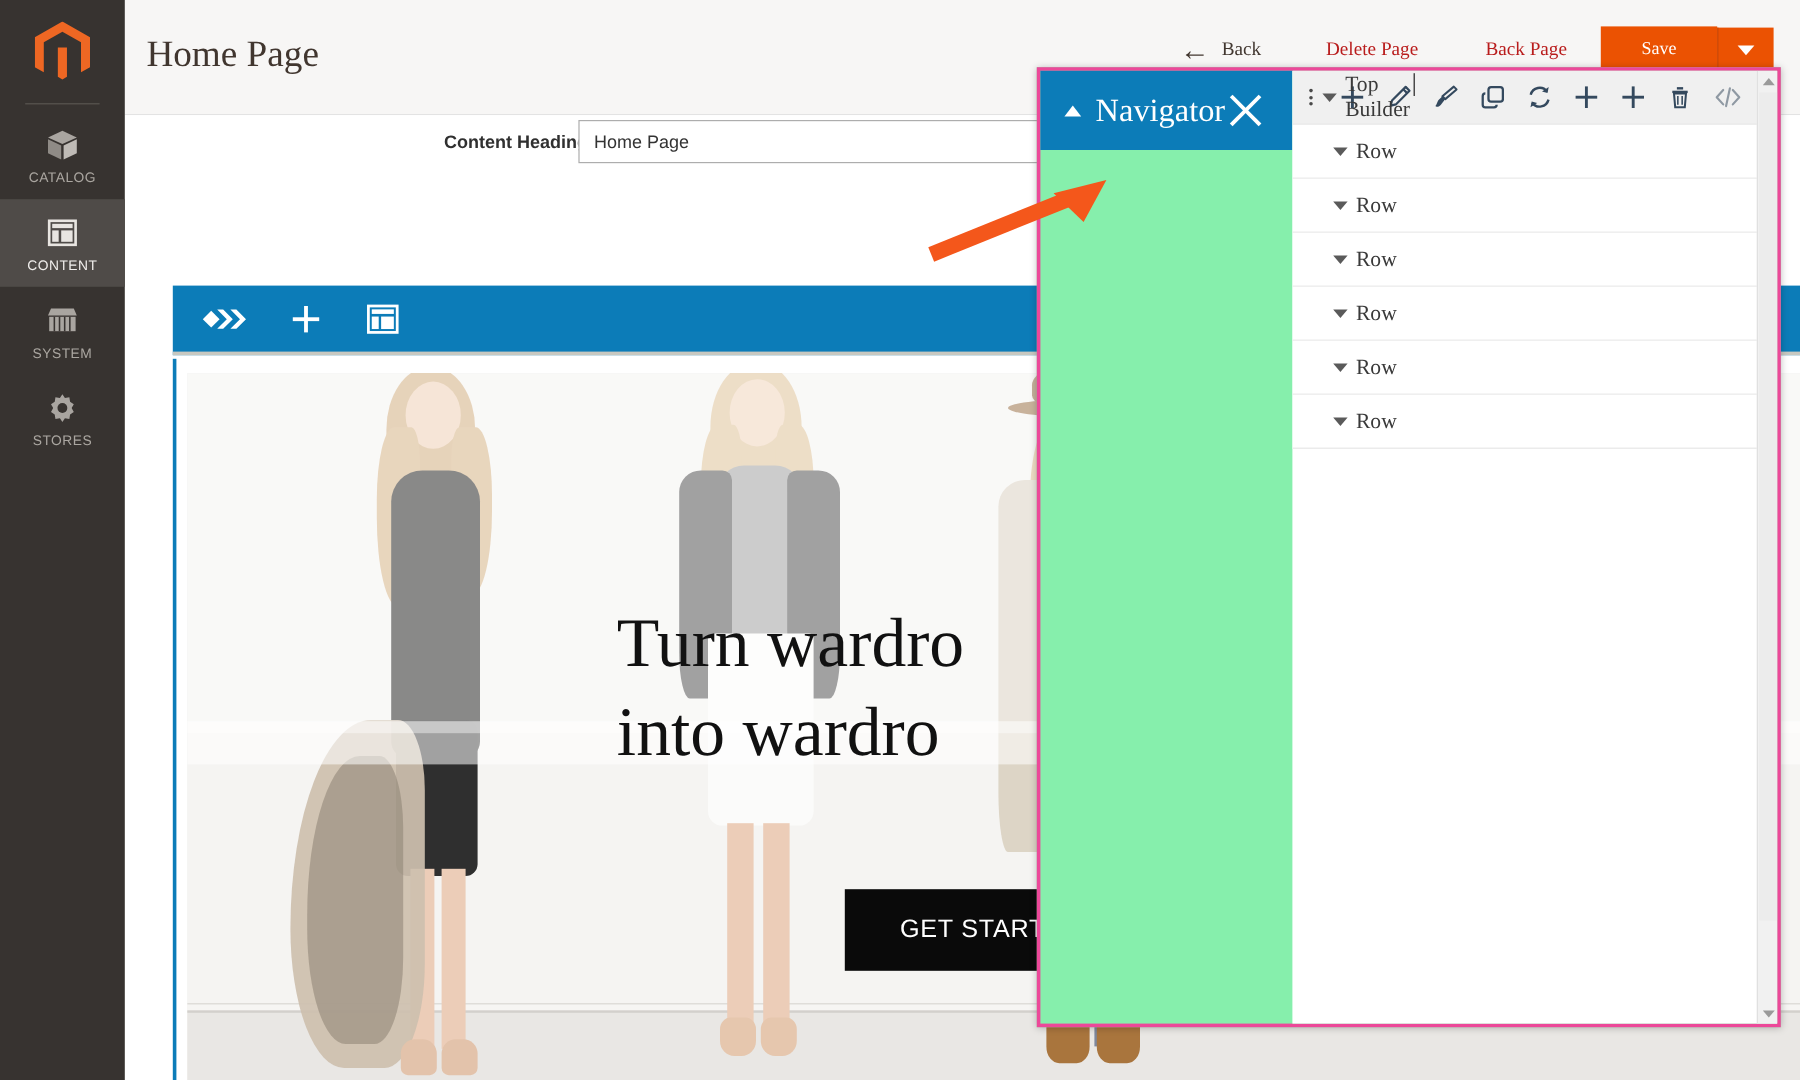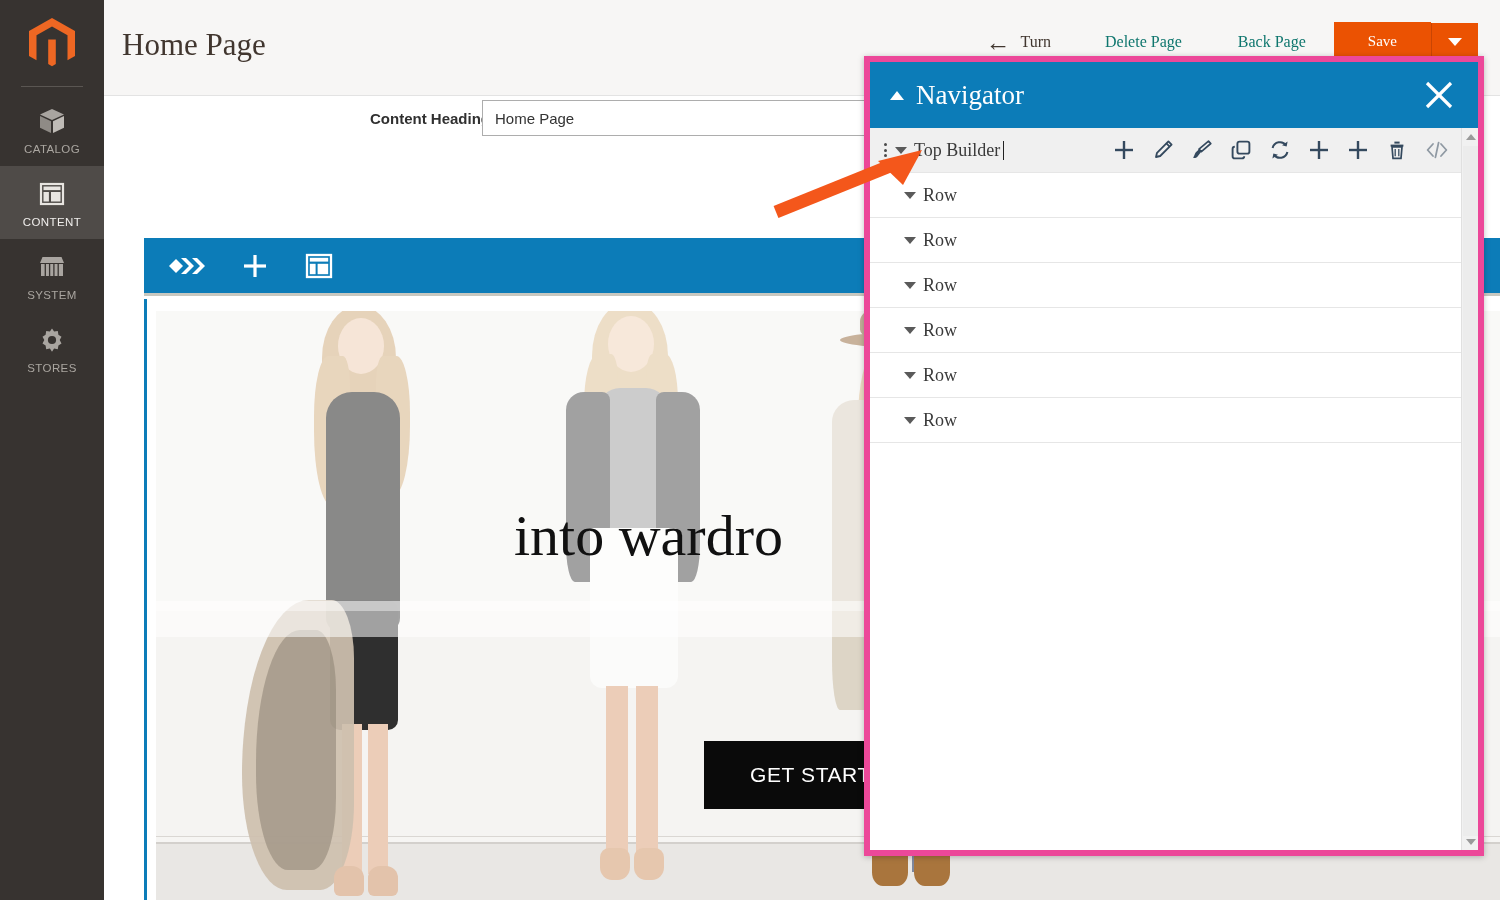--- a/index.html
+++ b/index.html
@@ -49,21 +49,21 @@
     display: flex; align-items: center; gap: 0;
   }
   .ha-back {
     display: flex; align-items: center; gap: 10px;
     color: #41362f; font-size: 16px; padding: 0 26px 0 0;
     font-family: "Liberation Serif", serif;
     cursor: pointer;
   }
   .ha-arrow { font-size: 25px; line-height: 1; color: #41362f; }
   .ha-link {
-    color: #0f766e; font-size: 16px; padding: 0 28px;
+    color: #b91c1c; font-size: 16px; padding: 0 28px;
     font-family: "Liberation Serif", serif; cursor: pointer;
   }
   .btn-save {
     background: #eb5202; color: #fff; border: 0;
     font-size: 15px; padding: 11px 34px 12px 34px;
     font-family: "Liberation Serif", serif; cursor: pointer;
   }
   .btn-save-caret {
     background: #eb5202; color: #fff; border: 0;
     border-left: 1px solid #c94503;
@@ -140,24 +140,24 @@
   .m-leg { position:absolute; background:#eccdb8; }
   .floor { position:absolute; left:0; right:0; bottom:0; height:58px; background:#e9e7e4; border-top:2px solid #d3d0cc; }
   .baseboard { position:absolute; left:0; right:0; bottom:56px; height:8px; background:#f6f5f3; border-top:1px solid #dad7d3;}
 
   
   .annot-arrow { position: absolute; left: 770px; top: 150px; z-index: 40; pointer-events:none; }
 
   
   .navigator {
     position: absolute; left: 864px; top: 56px; width: 620px; height: 800px;
-    background: #1d4ed8; z-index: 30;
+    background: #86efac; z-index: 30;
     box-shadow: 0 1px 6px rgba(0,0,0,.25);
-    border: 6px solid #ec4899;
-    display: flex; flex-direction: column;
+    border: 3px solid #ec4899;
+    display: flex; flex-direction: row;
   }
   .nav-head {
     height: 66px; background: #0c7cb8; color: #fff;
     display: flex; align-items: center; justify-content: space-between;
     padding: 0 22px 0 20px; flex: 0 0 auto;
   }
   .nav-head-left { display: flex; align-items: center; gap: 12px; }
   .nav-caret-up {
     width: 0; height: 0; border-left: 7px solid transparent;
     border-right: 7px solid transparent; border-bottom: 9px solid #fff;
@@ -276,21 +276,21 @@
       </span>
       <span class="sb-label">STORES</span>
     </div>
   </div>
 
   <div class="page-head">
     <div class="page-title">Home Page</div>
     <div class="head-actions">
       <div class="ha-back">
         <span class="ha-arrow">←</span>
-        <span>Turn</span>
+        <span>Back</span>
       </div>
       <div class="ha-link">Delete Page</div>
       <div class="ha-link">Back Page</div>
       <button class="btn-save">Save</button>
       <button class="btn-save-caret">
         <span class="caret-dn"></span>
       </button>
     </div>
   </div>
 
@@ -377,20 +377,21 @@
             <div class="m-body" style="left:136px;top:462px;width:30px;height:110px;background:#7e879c;"></div>
             <div class="m-body" style="left:96px;top:540px;width:36px;height:46px;background:#a9753d;border-radius:20% 20% 30% 30%;"></div>
             <div class="m-body" style="left:138px;top:540px;width:36px;height:46px;background:#a9753d;border-radius:20% 20% 30% 30%;"></div>
           </div>
 
           <div style="position:absolute;left:0;right:0;top:290px;height:36px;background:rgba(255,255,255,.55);"></div>
           <div style="position:absolute;left:0;right:0;top:0;height:300px;background:rgba(255,255,255,.42);"></div>
         </div>
 
         <div class="hero-text">
+          <div>Turn wardro</div>
           <div>into wardro</div>
         </div>
         <div class="hero-btn">GET STARTED</div>
       </div>
     </div>
   </div>
 
   <div class="annot-arrow">
     <svg width="160" height="70" viewBox="0 0 160 70">
       <line x1="6" y1="62" x2="120" y2="16" stroke="#f4571b" stroke-width="13" stroke-linecap="butt"></line>

